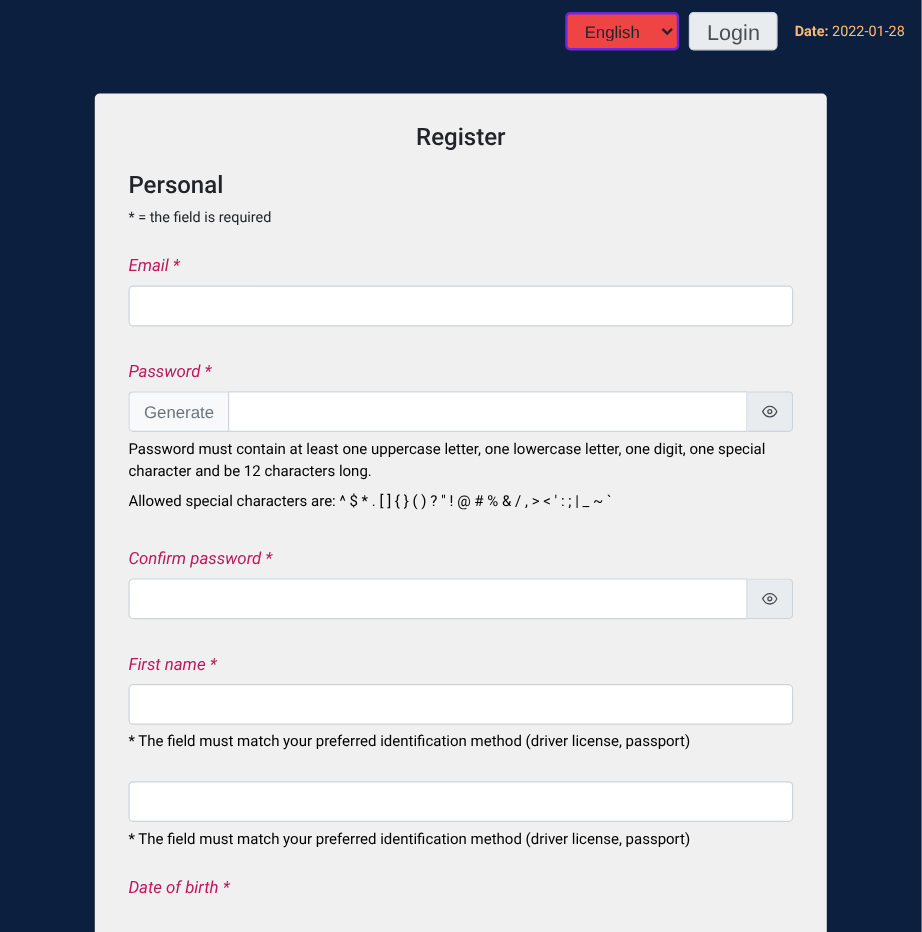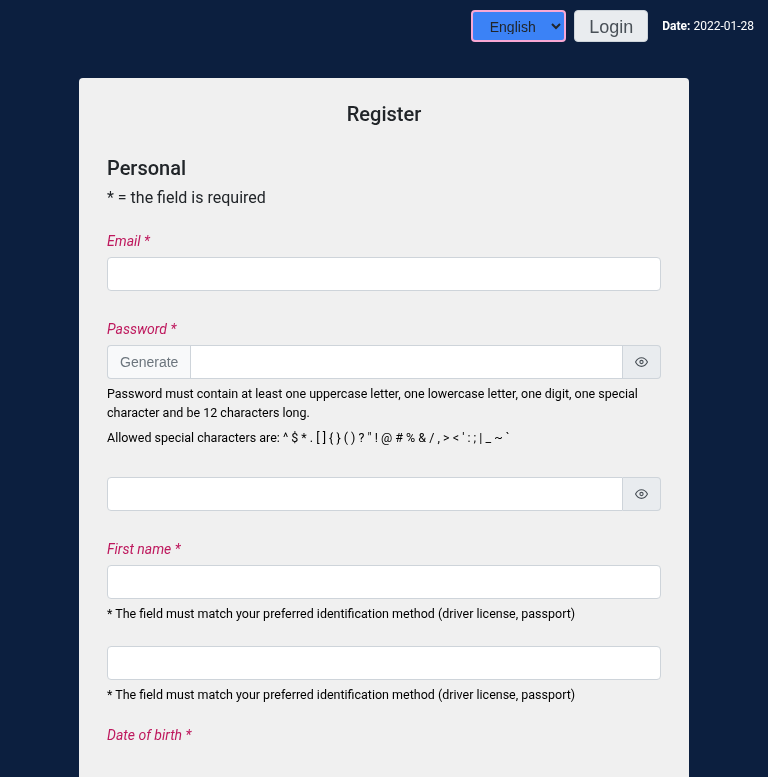--- a/index.html
+++ b/index.html
@@ -15,72 +15,71 @@
       overflow: hidden;
     }
     .top-bar {
       display: flex;
       justify-content: flex-end;
       align-items: center;
       padding: 10px 14px;
       gap: 8px;
     }
     .lang-select {
-      background: #3b82f6;
-      border: 2px solid #f9a8d4;
+      background: #ef4444;
+      border: 2px solid #6d28d9;
       border-radius: 4px;
       padding: 6px 10px;
       font-size: 14px;
       color: #212529;
       width: 95px;
       height: 32px;
       cursor: pointer;
-      text-align: center;
     }
     .login-btn {
       background: #e9ecef;
       border: 1px solid #ced4da;
       border-radius: 4px;
       padding: 6px 14px;
       font-size: 18px;
       color: #495057;
       cursor: pointer;
       height: 32px;
     }
     .date-text {
-      color: #ffffff;
+      color: #fdba74;
       font-size: 12px;
       margin-left: 6px;
     }
     .date-text b {
       font-weight: 700;
     }
     .card {
       background: #f0f0f0;
       width: 610px;
       margin: 26px auto 0;
       padding: 24px 28px 0;
       border-radius: 4px;
       min-height: 720px;
     }
     .page-title {
       text-align: center;
       font-size: 20px;
       font-weight: 500;
       color: #212529;
-      margin-bottom: 30px;
+      margin-bottom: 16px;
     }
     .section-title {
       font-size: 20px;
       font-weight: 500;
       color: #212529;
       margin-bottom: 8px;
     }
     .required-note {
-      font-size: 16px;
+      font-size: 12px;
       color: #212529;
       margin-bottom: 26px;
     }
     .form-group {
       margin-bottom: 30px;
     }
     .form-group.tight {
       margin-bottom: 22px;
     }
     .form-label {
@@ -186,20 +185,21 @@
           <path d="M1 12s4-8 11-8 11 8 11 8-4 8-11 8-11-8-11-8z"></path>
           <circle cx="12" cy="12" r="3"></circle>
         </svg>
       </button>
     </div>
     <p class="help-text">Password must contain at least one uppercase letter, one lowercase letter, one digit, one special character and be 12 characters long.</p>
     <p class="help-text">Allowed special characters are: ^ $ * . [ ] { } ( ) ? " ! @ # % &amp; / , &gt; &lt; ' : ; | _ ~ `</p>
   </div>
 
   <div class="form-group">
+    <label class="form-label">Confirm password *</label>
     <div class="input-group">
       <input type="password" class="form-control" style="border-top-left-radius: 4px; border-bottom-left-radius: 4px;">
       <button class="eye-btn">
         <svg class="eye-icon" viewBox="0 0 24 24" fill="none" stroke="#495057" stroke-width="2">
           <path d="M1 12s4-8 11-8 11 8 11 8-4 8-11 8-11-8-11-8z"></path>
           <circle cx="12" cy="12" r="3"></circle>
         </svg>
       </button>
     </div>
   </div>

